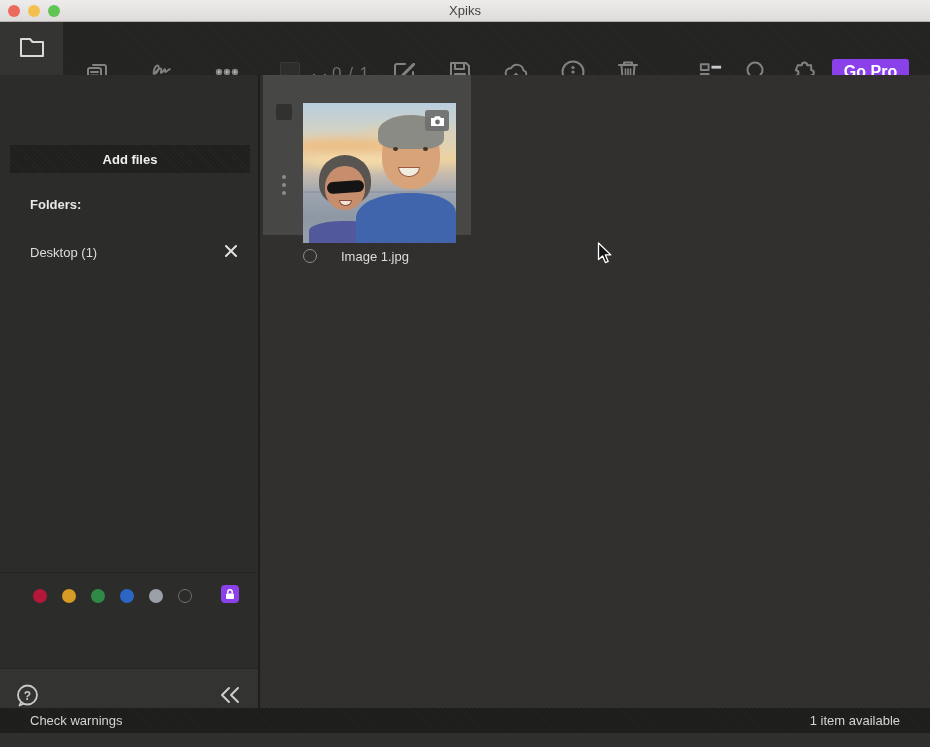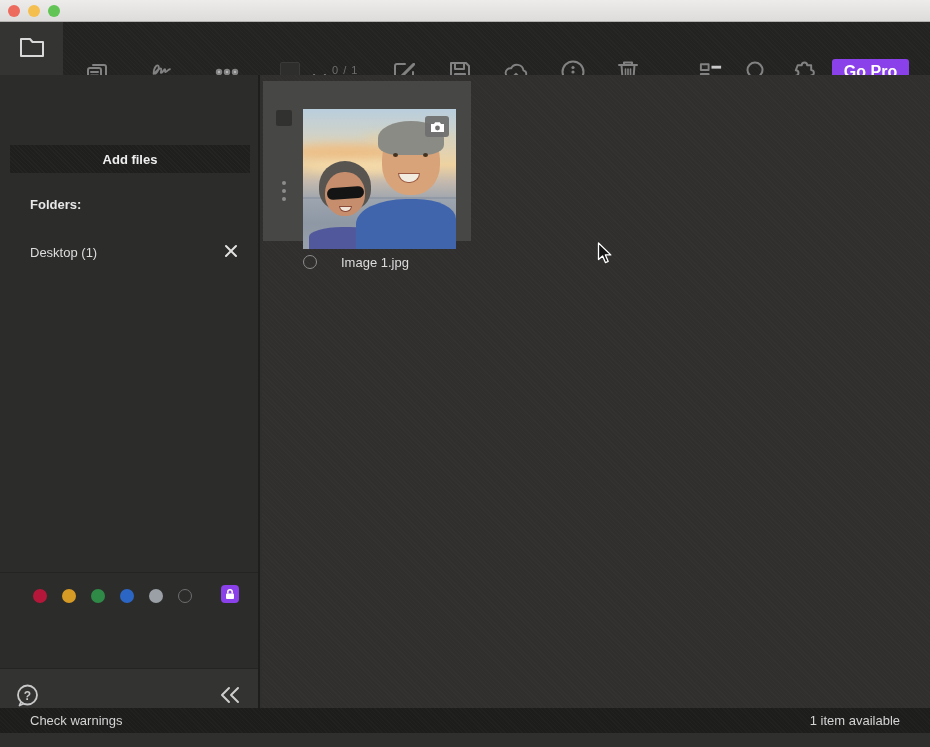--- a/index.html
+++ b/index.html
@@ -18,21 +18,21 @@
   .win-title { width:100%; text-align:center; font-size:13px; color:#444341; }
 
   
   .toolbar { position:absolute; left:0; top:22px; width:930px; height:53px; background:#232322;
     background-image:repeating-linear-gradient(45deg, rgba(255,255,255,0.02) 0 1px, transparent 1px 3px); }
   .tool-cell-active { position:absolute; left:0; top:0; width:63px; height:53px; background:#343433;
     display:flex; align-items:center; justify-content:center; }
   .tbi { position:absolute; top:37px; width:26px; height:26px; display:flex; align-items:center; justify-content:center; }
   .tbi svg { stroke:#828282; fill:none; stroke-width:2; stroke-linecap:round; stroke-linejoin:round; }
   .tb-checkbox { position:absolute; left:280px; top:40px; width:20px; height:20px; background:#2e2e2d; border:1px solid #3a3a39; border-radius:2px; }
-  .tb-counter { position:absolute; left:332px; top:42px; font-size:11px; color:#6e6e6e; letter-spacing:1px;text-decoration:underline; }
+  .tb-counter { position:absolute; left:332px; top:42px; font-size:17px; color:#6e6e6e; letter-spacing:1px;text-decoration:underline; }
   .gopro-btn { position:absolute; left:832px; top:37px; width:77px; height:26px; border:none; border-radius:3px;
     color:#fff; font-weight:bold; font-size:16px; font-family:"Liberation Sans",sans-serif; cursor:pointer; }
 
   
   .sidebar { position:absolute; left:0; top:75px; width:260px; height:647px; background:#2c2c2b;
     border-right:2px solid #1e1e1d; }
   .side-btn { position:absolute; left:10px; width:240px; height:28px; background:#1f1f1e;
     background-image:repeating-linear-gradient(45deg, rgba(255,255,255,0.025) 0 1px, transparent 1px 3px);
     color:#efefef; font-weight:bold; font-size:13px; display:flex; align-items:center; justify-content:center; cursor:pointer; }
   .btn-adddir { top:18px; }
@@ -47,21 +47,21 @@
   .dot-empty { width:14px; height:14px; border-radius:50%; border:1.5px solid #6e6e6e; background:transparent; position:absolute; top:16px; cursor:pointer; }
   .lock-btn { position:absolute; left:221px; top:12px; width:18px; height:18px; border-radius:4px; border:none;
     display:flex; align-items:center; justify-content:center; cursor:pointer; }
   .help-row { position:absolute; left:0; bottom:0; width:258px; height:54px; border-top:1px solid #242423; background:#333332; }
   .help-icon { position:absolute; left:16px; top:15px; width:23px; height:23px; cursor:pointer; }
   .collapse-icon { position:absolute; right:17px; top:16px; width:22px; height:20px; cursor:pointer; }
 
   
   .main { position:absolute; left:262px; top:75px; width:668px; height:647px; background:#302f2e;
     background-image:repeating-linear-gradient(45deg, rgba(255,255,255,0.015) 0 1px, transparent 1px 3px); }
-  .card { position:absolute; left:1px; top:6px; width:208px; height:160px; background:#474746; }
+  .card { position:absolute; left:1px; top:0; width:208px; height:160px; background:#474746; }
   .card-checkbox { position:absolute; left:13px; top:29px; width:16px; height:16px; background:#31312f; border-radius:2px; cursor:pointer; }
   .card-kebab { position:absolute; left:17px; top:100px; width:8px; height:24px; cursor:pointer; }
   .card-kebab i { display:block; width:4px; height:4px; border-radius:50%; background:#8d8d8d; margin:0 auto 4px; }
   .photo { position:absolute; left:40px; top:28px; width:153px; height:140px; overflow:hidden; cursor:pointer;
     background:linear-gradient(180deg,#b9cedd 0%,#cdd2cb 16%,#e2d2b2 30%,#eeD2a0 40%,#c4b9ae 52%,#9aa3ae 66%,#8e98a4 82%,#97a0aa 100%); }
   .cloud { position:absolute; border-radius:50%; filter:blur(4px); }
   .c1 { left:-15px; top:35px; width:120px; height:16px; background:#efbc80; opacity:.85; }
   .c2 { left:5px; top:52px; width:110px; height:12px; background:#f6dcab; opacity:.9; }
   .c3 { left:60px; top:24px; width:90px; height:10px; background:#e8cf9e; opacity:.7; }
   .horizon { position:absolute; left:0; top:88px; width:100%; height:2px; background:#8791a0; opacity:.6; }
@@ -95,20 +95,21 @@
 </style>
 </head>
 <body>
 
 <div class="app">
 
   <div class="titlebar">
     <span class="traffic t-red" style="background-color: rgb(237, 106, 94);"></span>
     <span class="traffic t-yellow" style="background-color: rgb(244, 191, 79);"></span>
     <span class="traffic t-green" style="background-color: rgb(97, 196, 84);"></span>
+    <div class="win-title">Xpiks</div>
   </div>
 
   <div class="toolbar">
     <div class="tool-cell-active">
       <span>
         <svg width="30" height="26" viewBox="0 0 30 26" fill="none" stroke="#d9d9d9" stroke-width="2" stroke-linejoin="round">
           <path d="M4 22 V5 h9 l2.5 3 H26 v14 z"></path>
         </svg>
       </span>
     </div>

